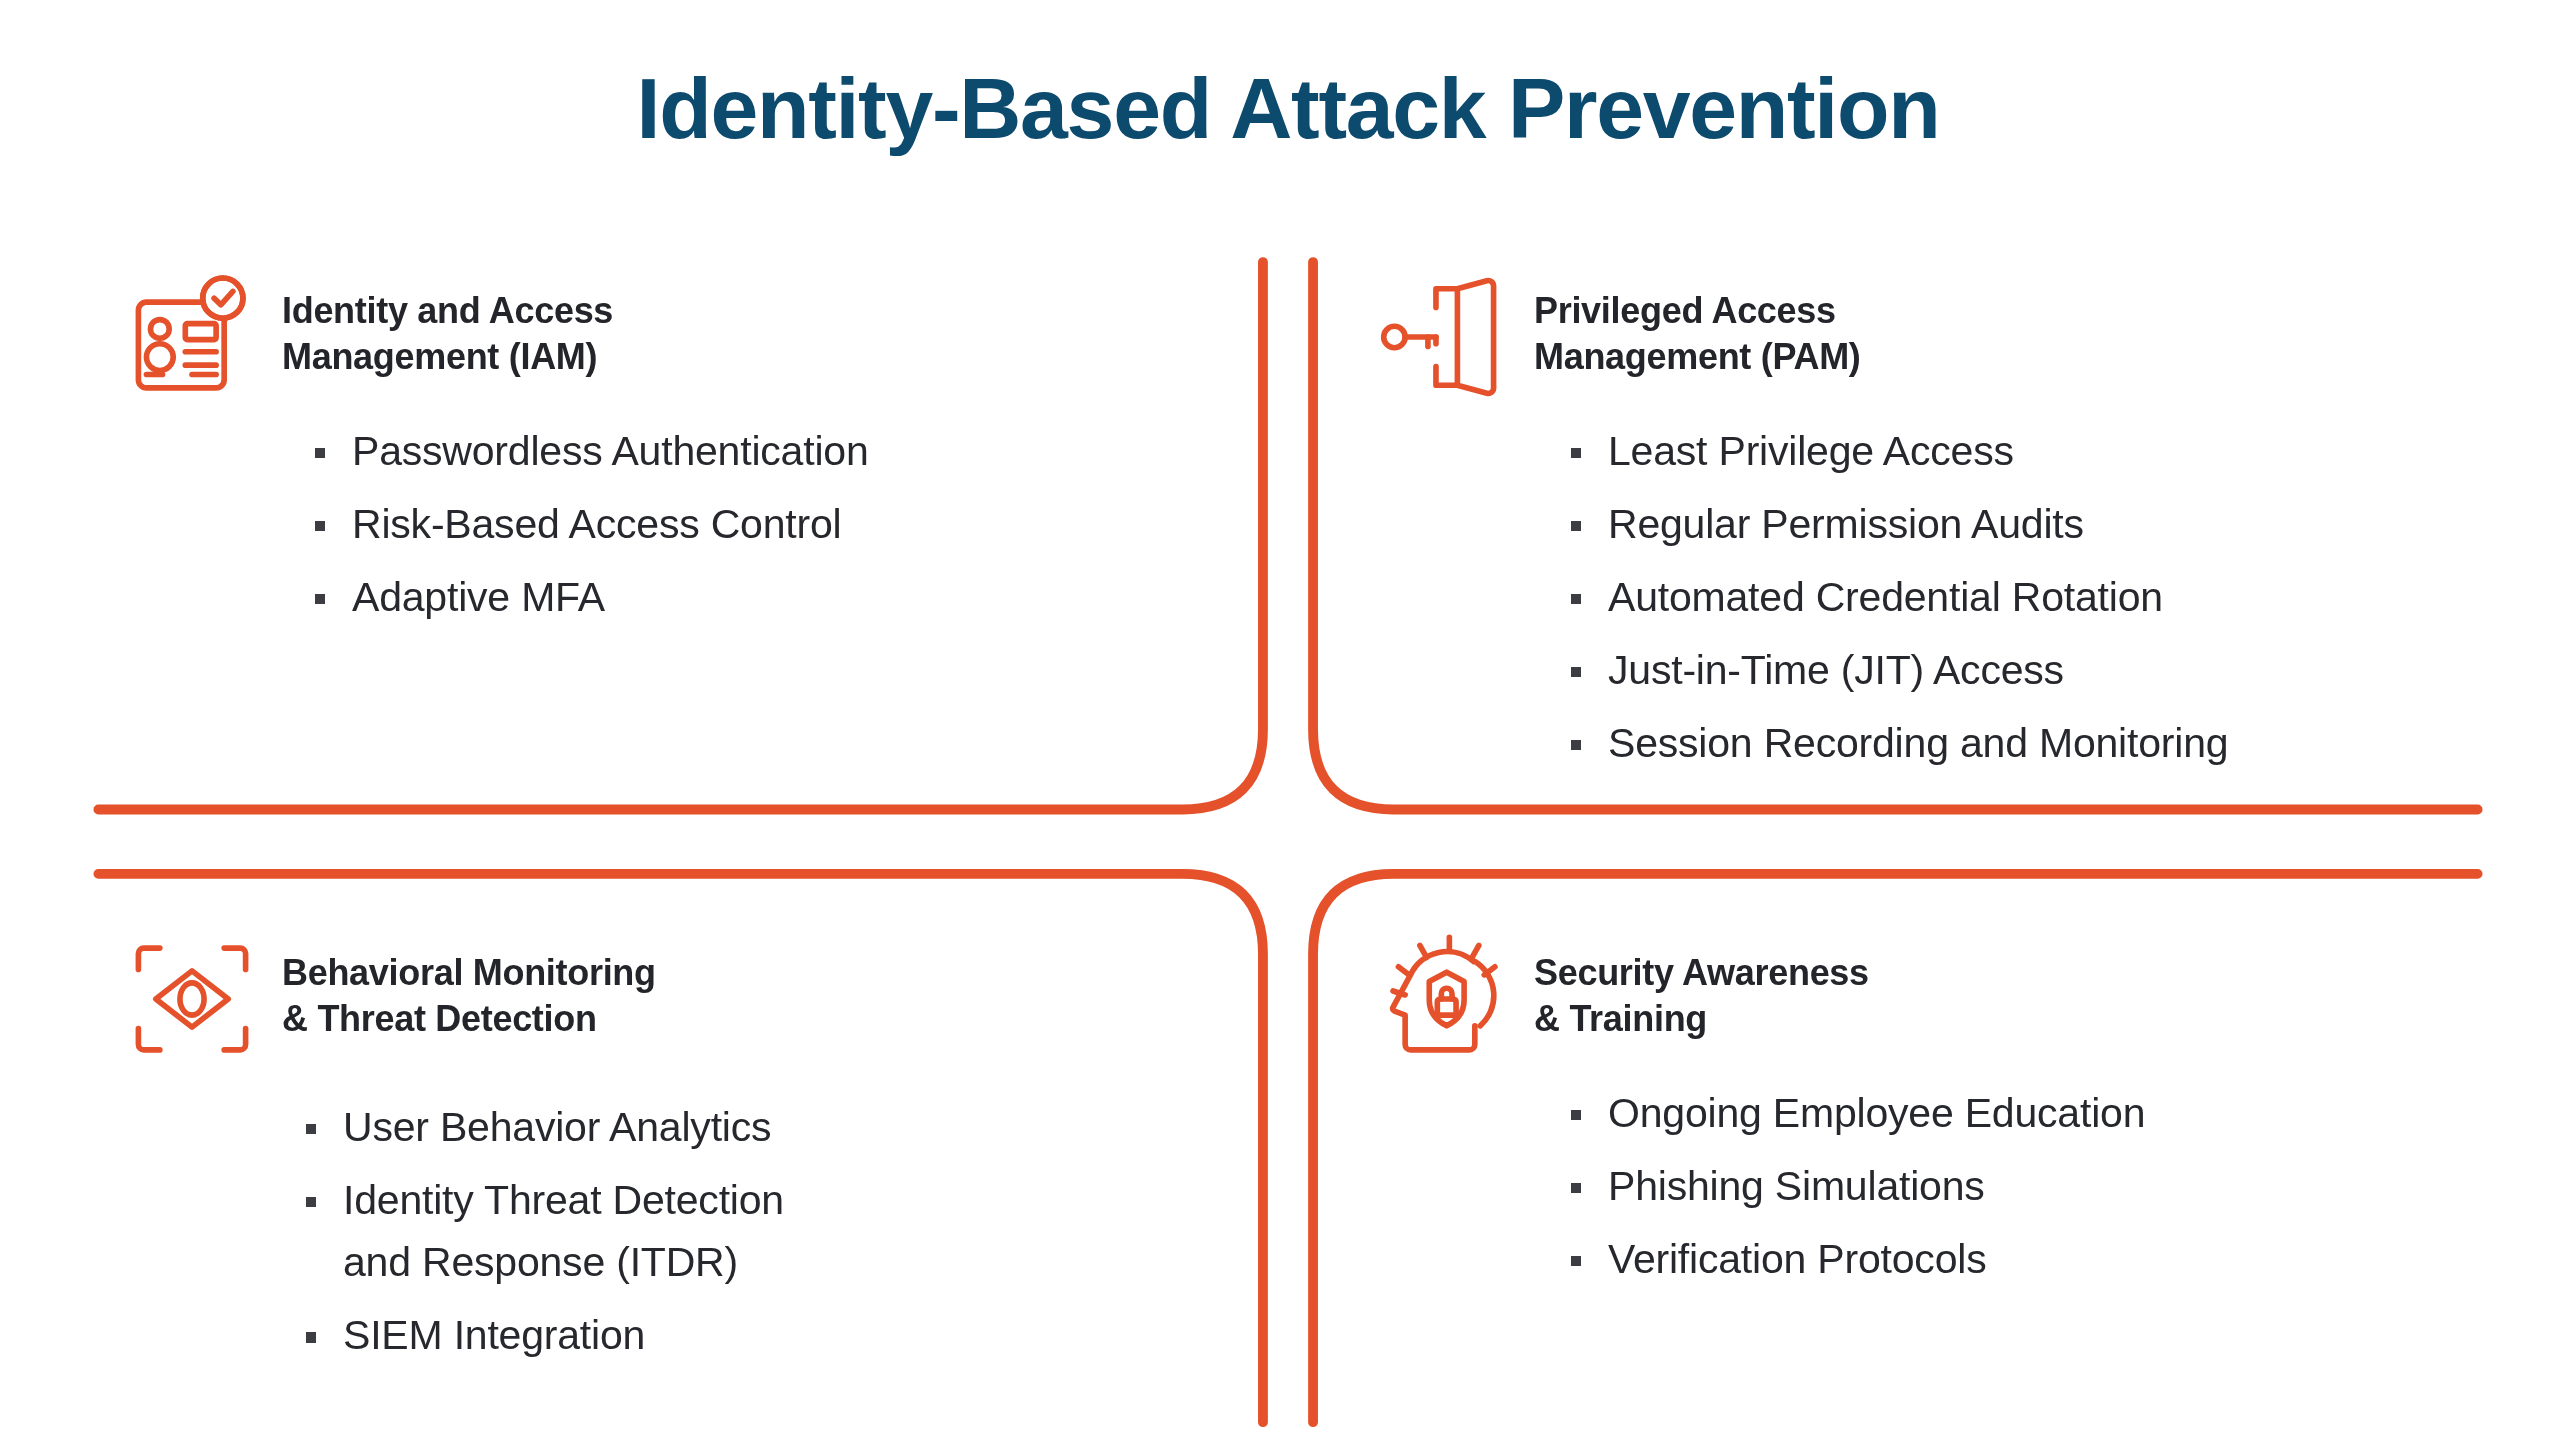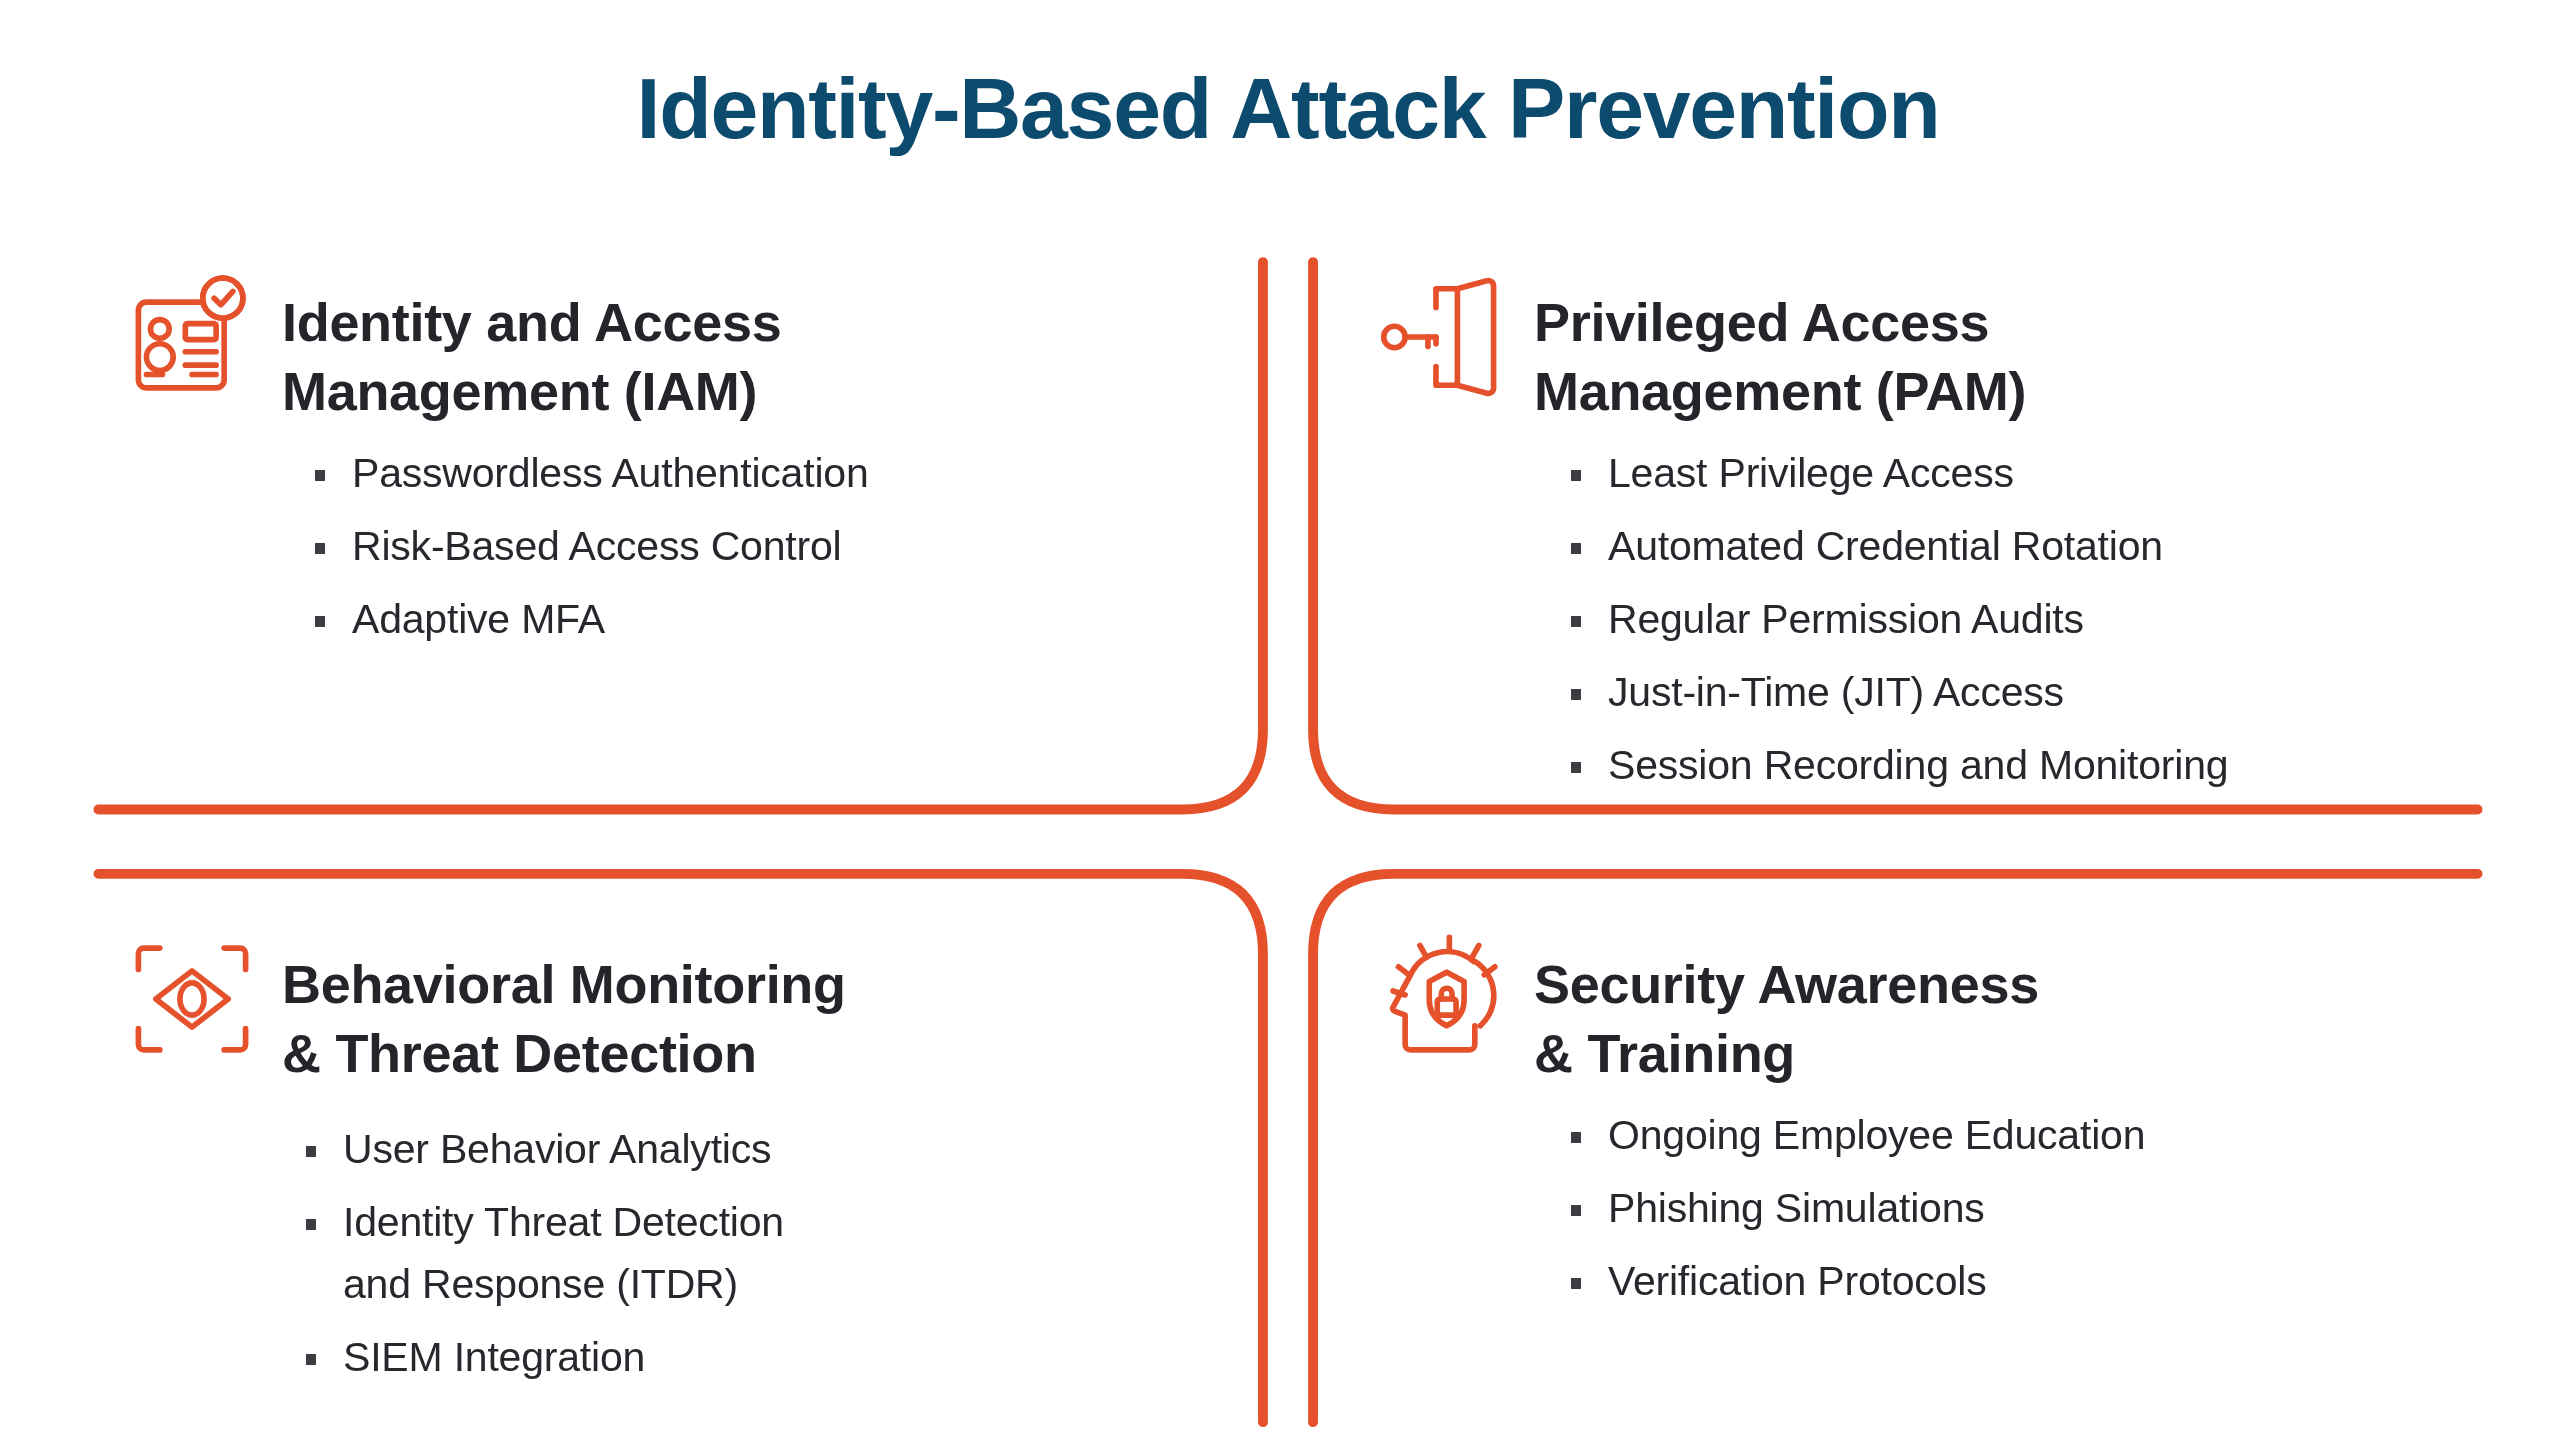--- a/index.html
+++ b/index.html
@@ -60,21 +60,21 @@
   }
   .quad-icon {
     flex: 0 0 auto;
     width: 134px;
     height: 134px;
     margin-top: 1.8px;
   }
   .quad-icon svg { display: block; width: 134px; height: 134px; }
 
   .quad-title {
-    font-size: 54px;
+    font-size: 36px;
     font-weight: 700;
     color: #23252a;
     line-height: 1.28;
     letter-spacing: -0.3px;
     padding-top: 19.7px;
     white-space: pre-line;
   }
 
   
   .bullets {
@@ -161,22 +161,22 @@
           <path d="M21 50 h23"></path>
           <path d="M38 50 v7"></path>
           <path d="M44 50 v5"></path>
         </svg>
       </span>
       <div class="quad-title">Privileged Access
 Management (PAM)</div>
     </div>
     <ul class="bullets">
       <li>Least Privilege Access</li>
+      <li>Regular Permission Audits</li>
       <li>Automated Credential Rotation</li>
-      <li>Regular Permission Audits</li>
       <li>Just-in-Time (JIT) Access</li>
       <li>Session Recording and Monitoring</li>
     </ul>
   </div>
 
   <div class="quad quad-bl">
     <div class="quad-head">
       <span class="quad-icon">
         <svg viewBox="0 0 100 100" fill="none" stroke="#E4512B" stroke-width="4.2" stroke-linecap="round" stroke-linejoin="round">
           <path d="M10 28 V16 a4 4 0 0 1 4 -4 h12"></path>

